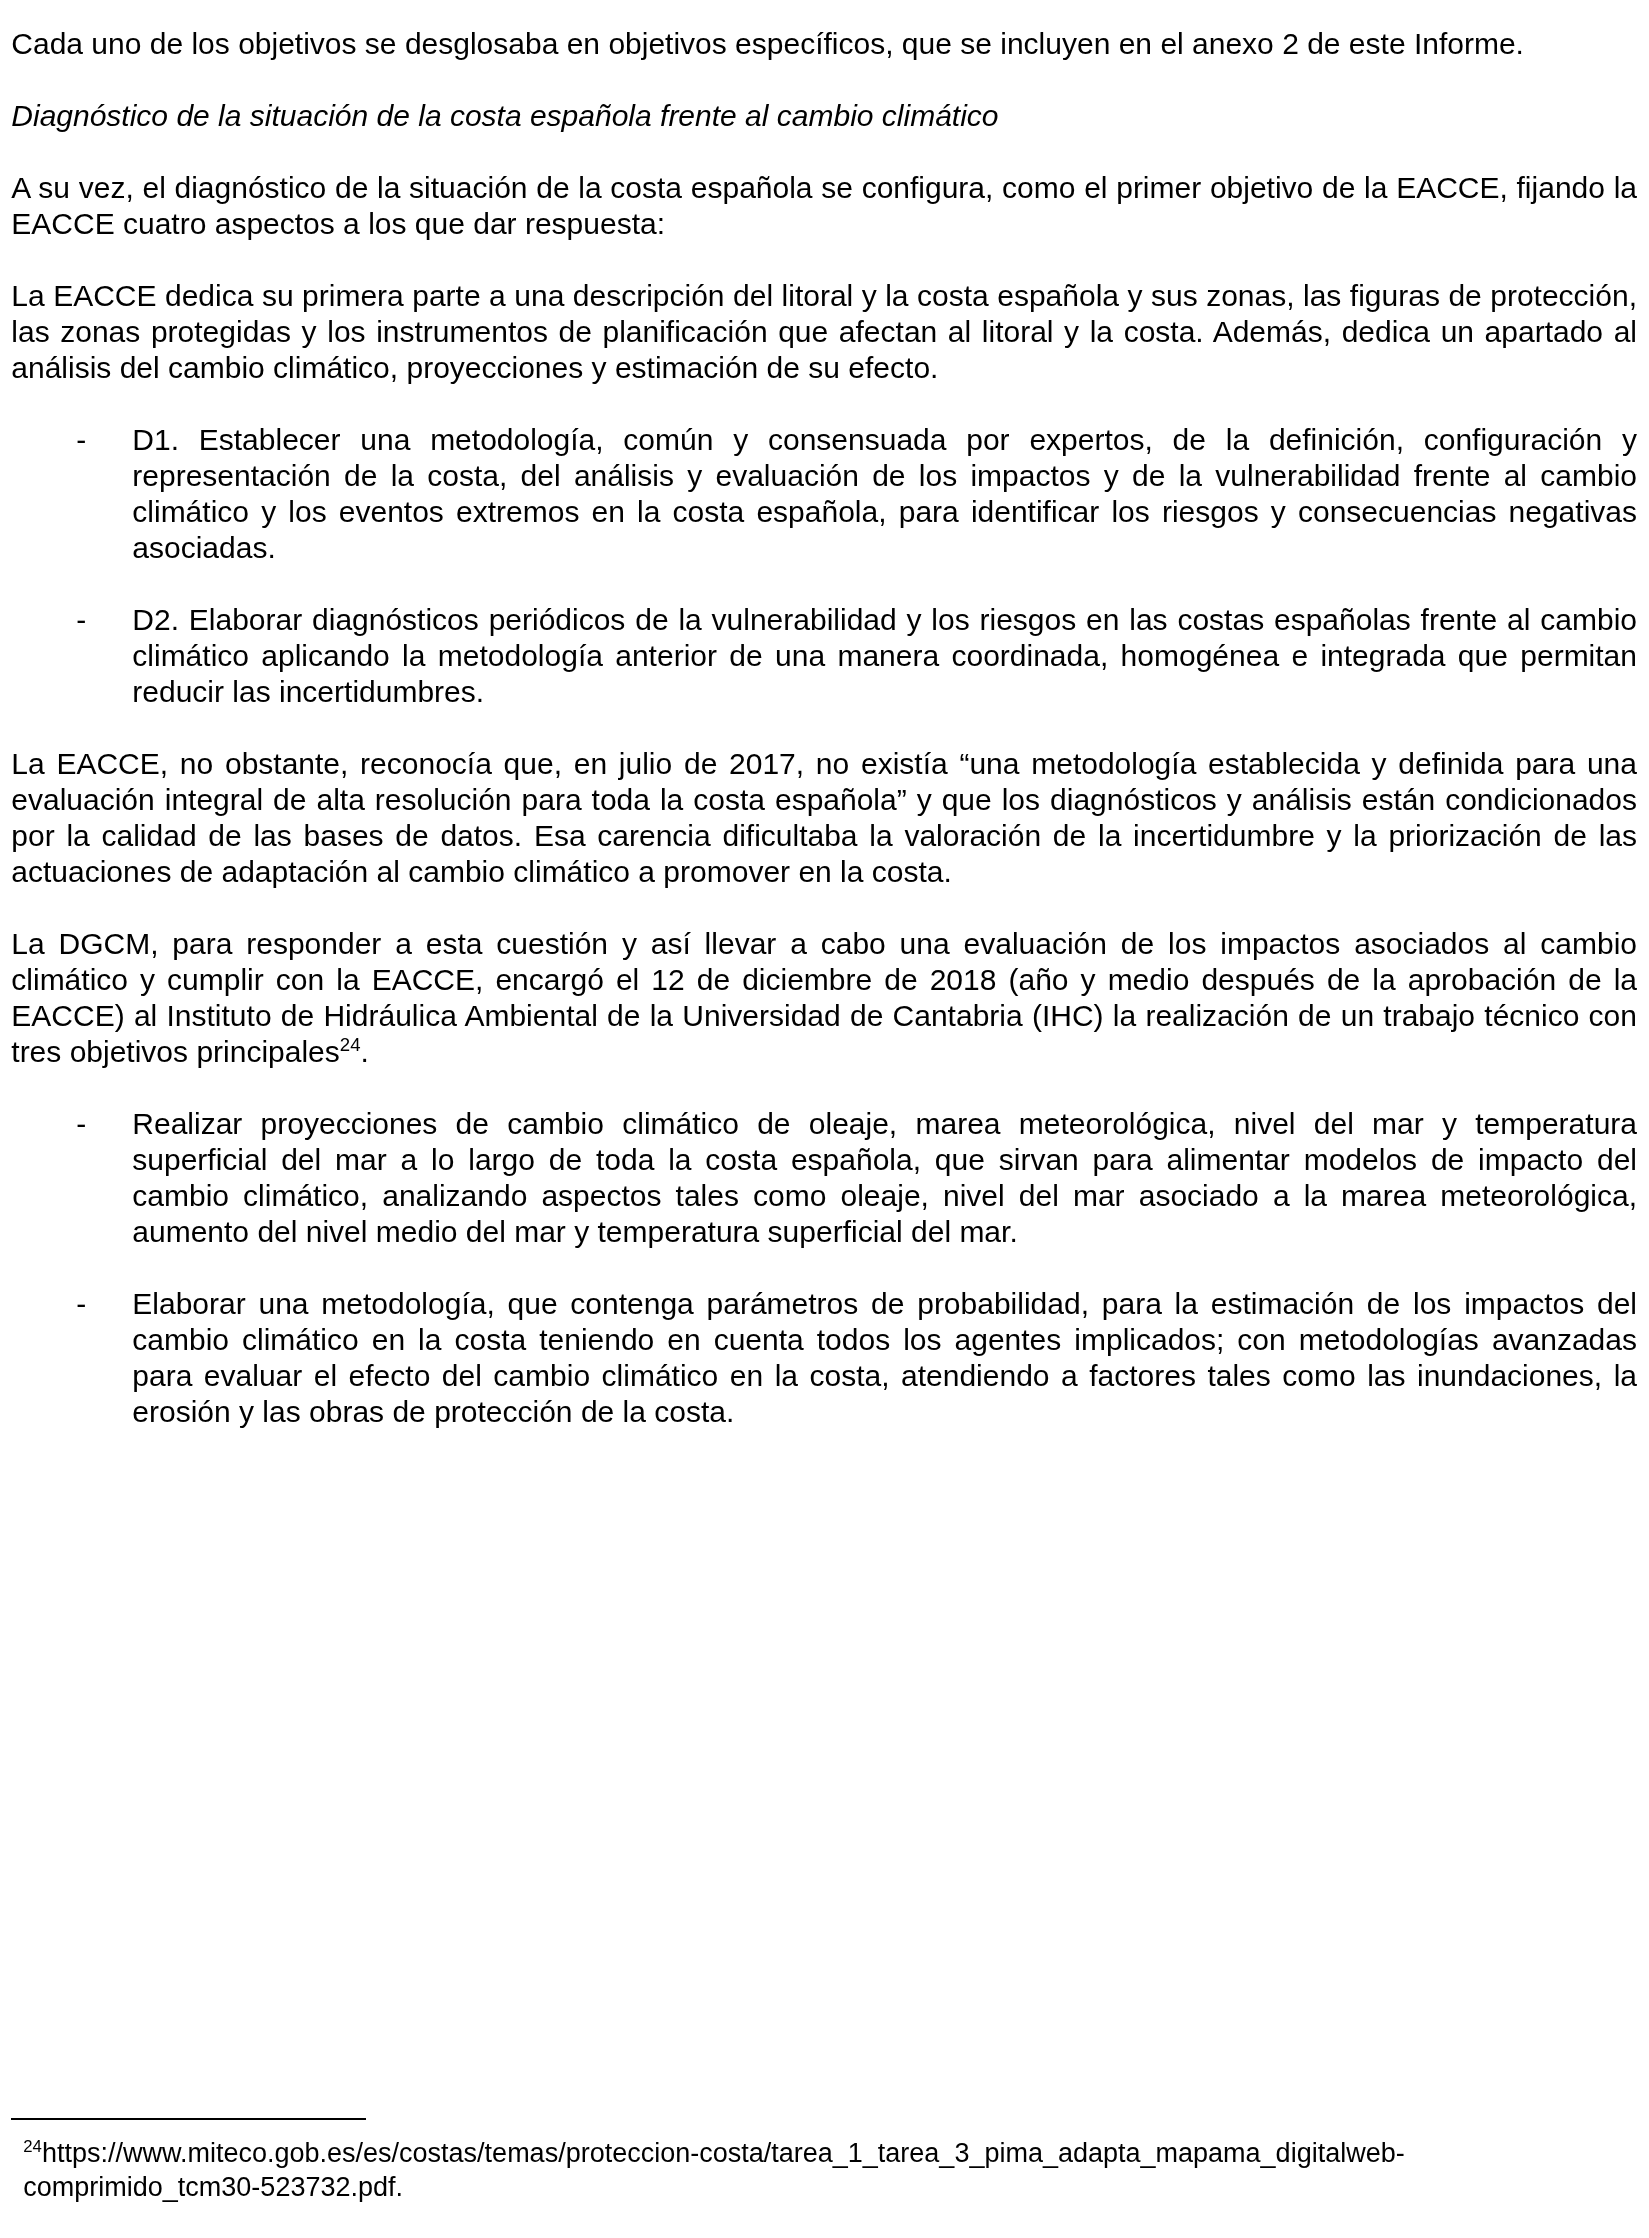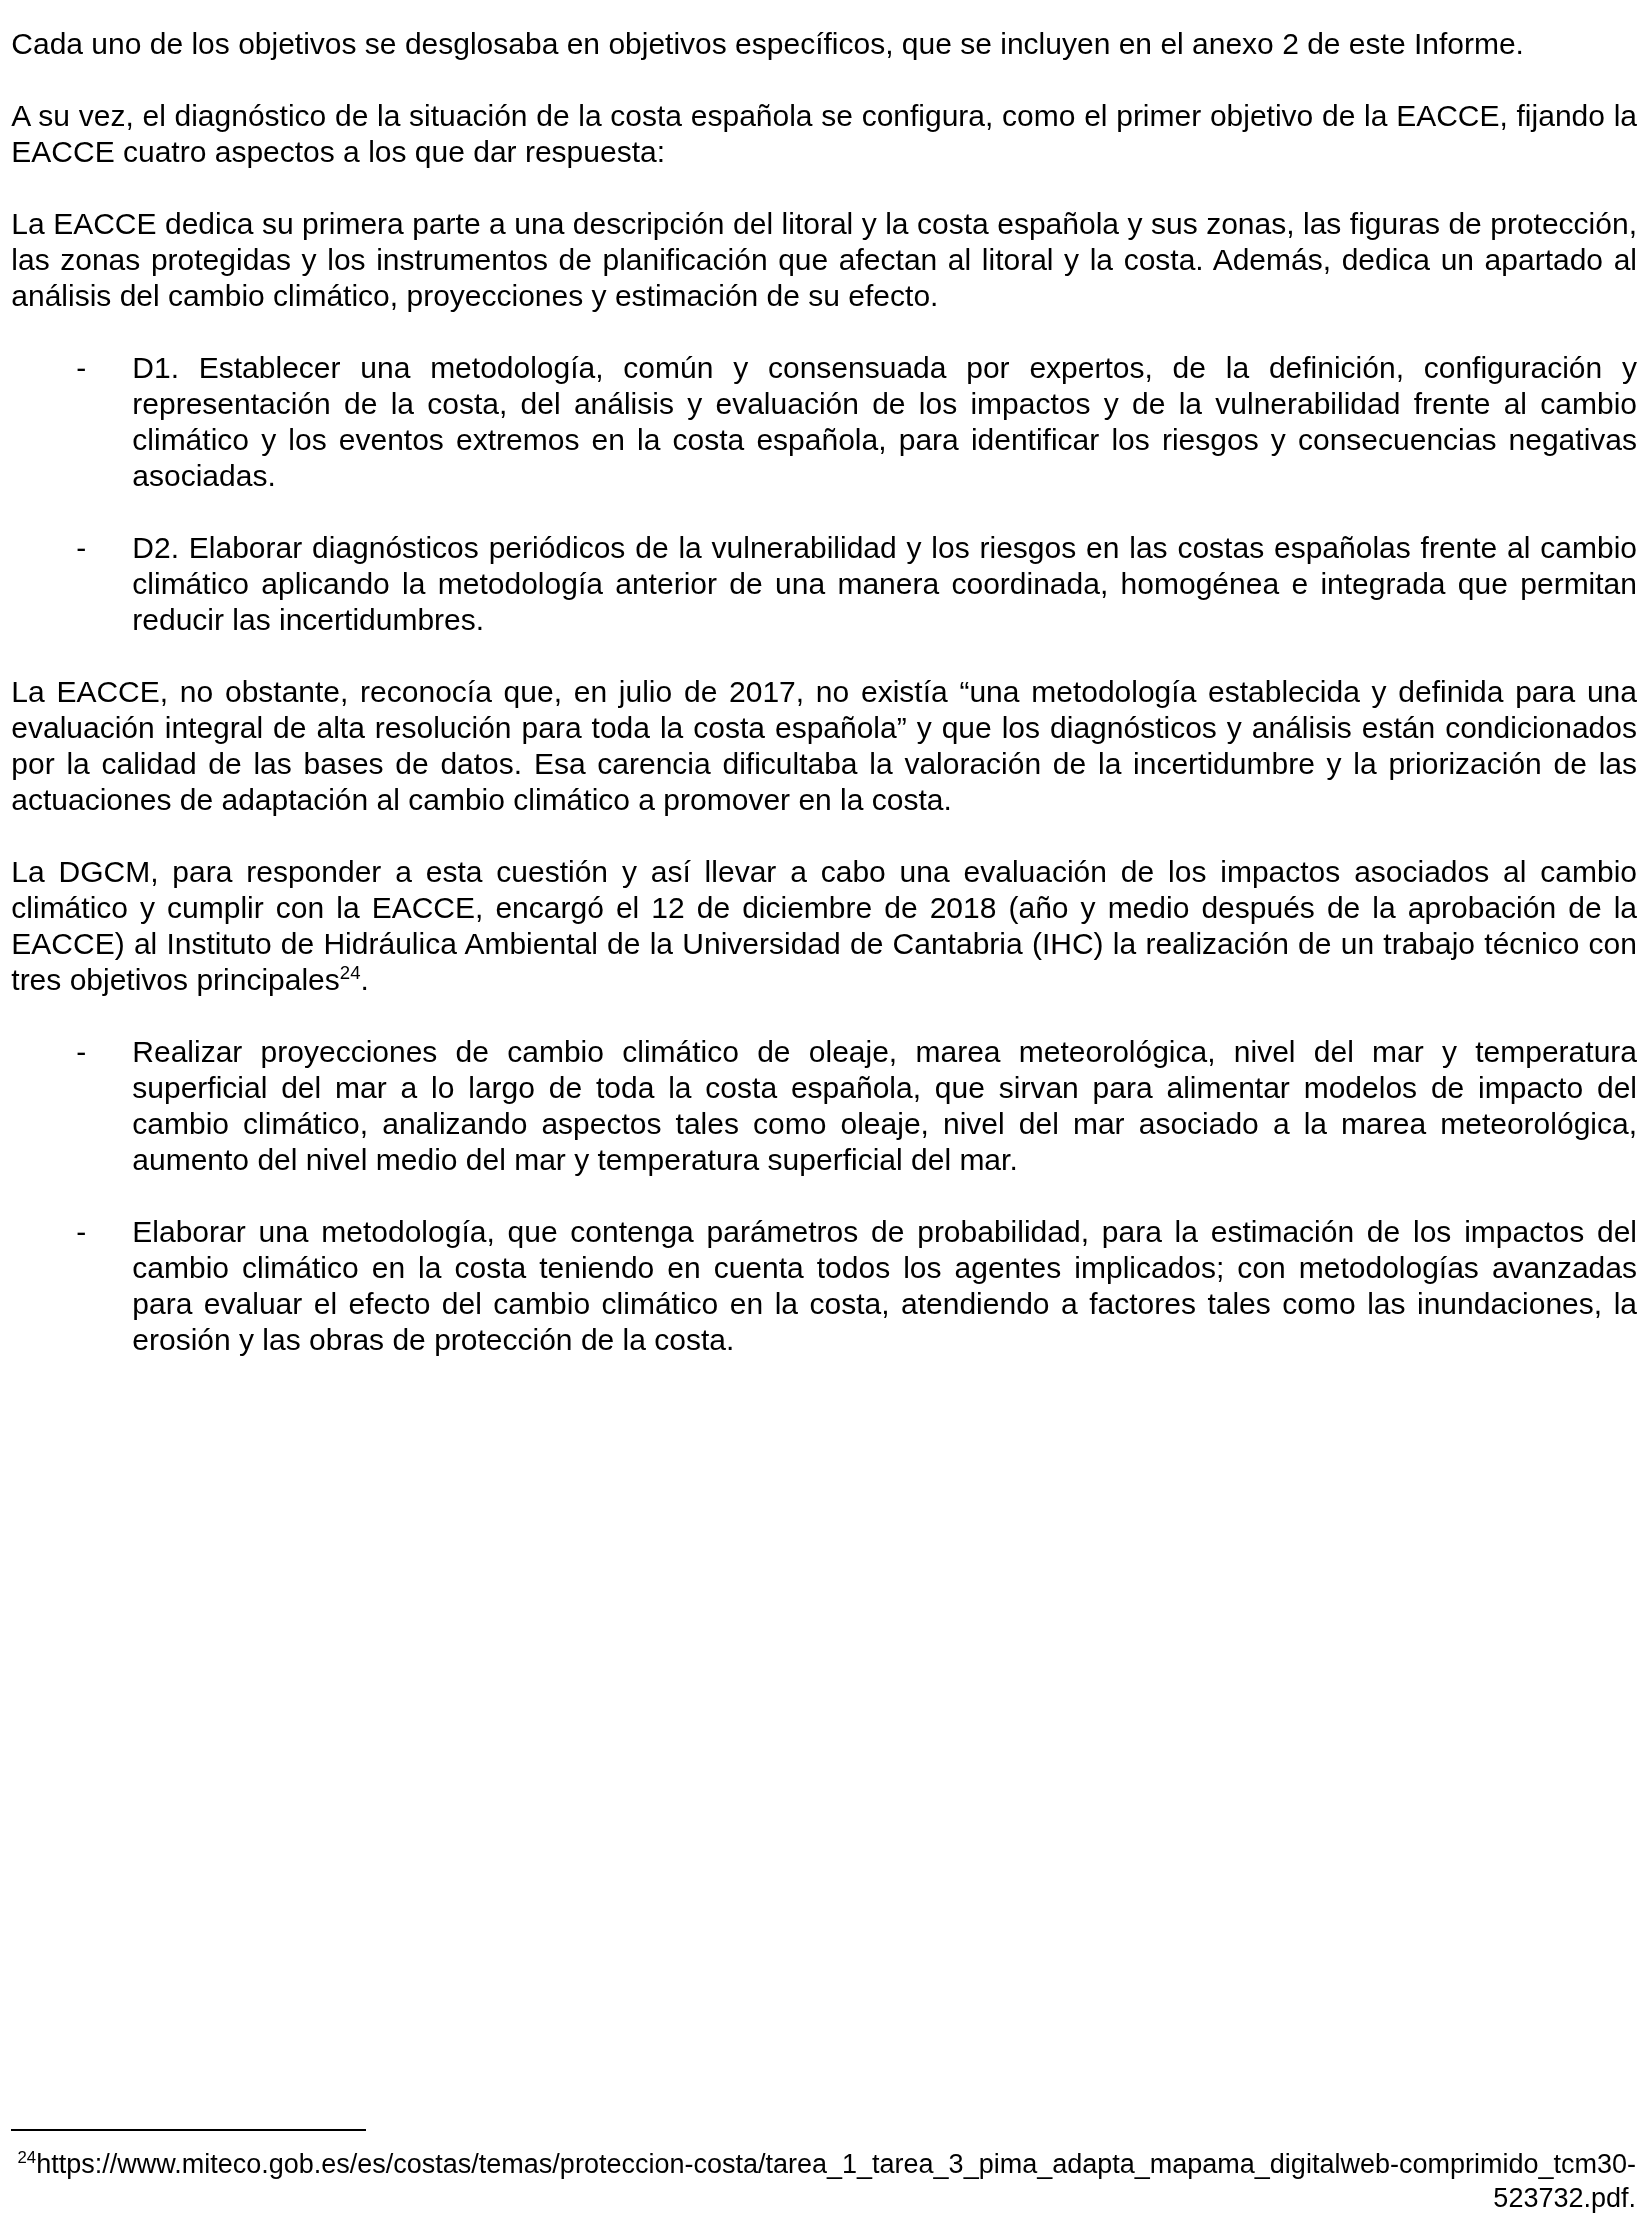--- a/index.html
+++ b/index.html
@@ -57,33 +57,34 @@
       font-size: 27px;
       line-height: 34px;
     }
     hr.footnote-separator {
       width: 355px;
       border: 0;
       border-top: 2.4px solid #000000;
       margin: 0 0 16px 0;
     }
     p.footnote-text {
-      margin: 1px;
-      text-align: right;
+      margin: 12px;
+      text-align: left;
       overflow-wrap: break-word;
       word-break: break-word;
     }
   </style>
 </head>
 <body>
 
 <div class="page-content">
 
   <p class="body-para">Cada uno de los objetivos se desglosaba en objetivos específicos, que se incluyen en el anexo 2 de este Informe.</p>
 
+  <p class="heading-italic">Diagnóstico de la situación de la costa española frente al cambio climático</p>
 
   <p class="body-para">A su vez, el diagnóstico de la situación de la costa española se configura, como el primer objetivo de la EACCE, fijando la EACCE cuatro aspectos a los que dar respuesta:</p>
 
   <p class="body-para">La EACCE dedica su primera parte a una descripción del litoral y la costa española y sus zonas, las figuras de protección, las zonas protegidas y los instrumentos de planificación que afectan al litoral y la costa. Además, dedica un apartado al análisis del cambio climático, proyecciones y estimación de su efecto.</p>
 
   <ul class="dash-list">
     <li>D1. Establecer una metodología, común y consensuada por expertos, de la definición, configuración y representación de la costa, del análisis y evaluación de los impactos y de la vulnerabilidad frente al cambio climático y los eventos extremos en la costa española, para identificar los riesgos y consecuencias negativas asociadas.</li>
     <li>D2. Elaborar diagnósticos periódicos de la vulnerabilidad y los riesgos en las costas españolas frente al cambio climático aplicando la metodología anterior de una manera coordinada, homogénea e integrada que permitan reducir las incertidumbres.</li>
   </ul>
 

